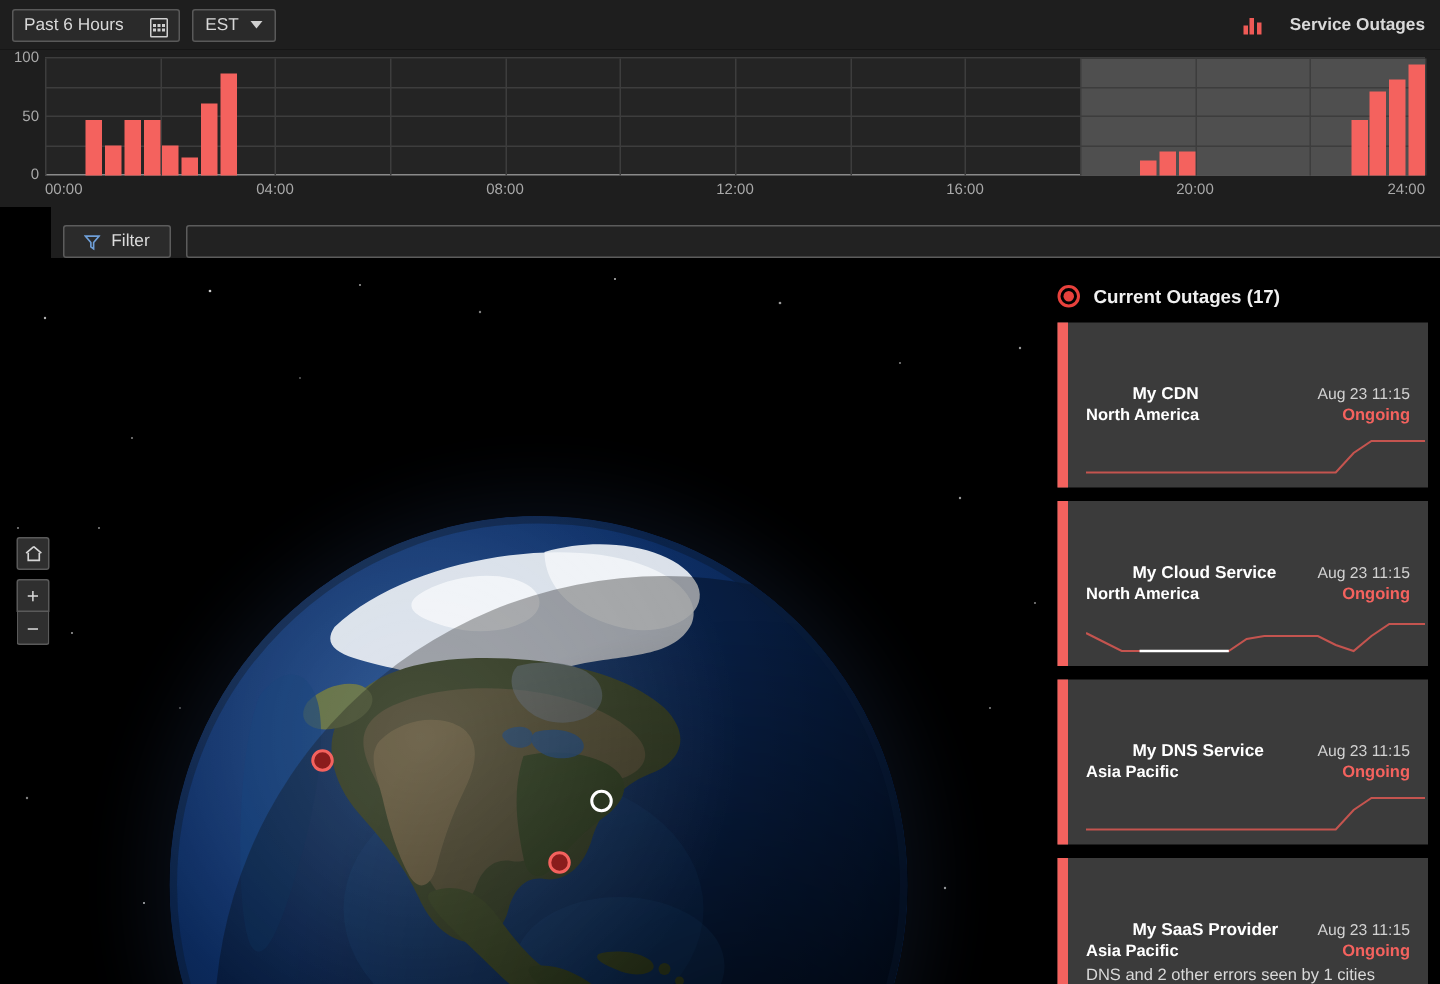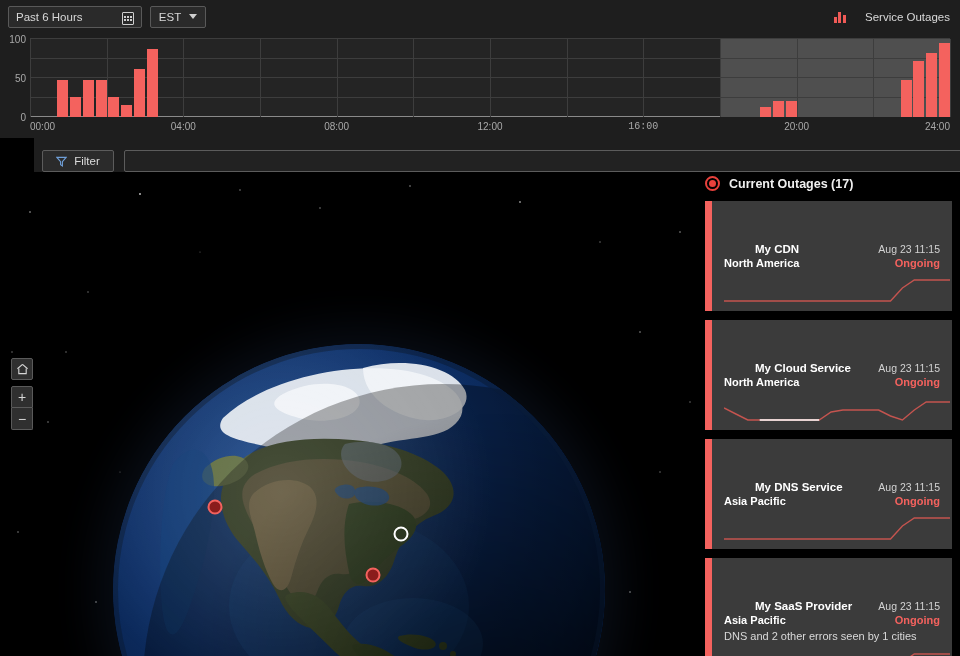--- a/index.html
+++ b/index.html
@@ -18,41 +18,41 @@
     display: flex; align-items: center; padding: 0 8px;
   }
   .tb-left { display: flex; align-items: center; gap: 8px; }
   .sel {
     height: 22px; background: #2a2a2a; border: 1px solid #595959;
     border-radius: 2px; display: flex; align-items: center;
     padding: 0 7px; gap: 8px; color: #d8d8d8; font-size: 11.5px;
     cursor: pointer;
   }
   .sel .lbl { white-space: nowrap; }
-  .sel-range { width: 134px; justify-content: space-between; }
+  .sel-range { width: 112px; justify-content: space-between; }
   .sel-tz { width: 56px; justify-content: center; }
   .cal-ico { width: 12px; height: 12px; position: relative; flex: none; }
   .cal-ico::before {
     content: ""; position: absolute; inset: 1px 0 0 0; height: 11px;
     border: 1px solid #cfcfcf; border-radius: 1px;
   }
   .cal-ico::after {
     content: ""; position: absolute; left: 2px; top: 5px; width: 8px; height: 5px;
     background:
       linear-gradient(#cfcfcf 0 0) left 0 top 0/2px 2px no-repeat,
       linear-gradient(#cfcfcf 0 0) left 3px top 0/2px 2px no-repeat,
       linear-gradient(#cfcfcf 0 0) left 6px top 0/2px 2px no-repeat,
       linear-gradient(#cfcfcf 0 0) left 0 top 3px/2px 2px no-repeat,
       linear-gradient(#cfcfcf 0 0) left 3px top 3px/2px 2px no-repeat,
       linear-gradient(#cfcfcf 0 0) left 6px top 3px/2px 2px no-repeat;
   }
   .chev { width: 0; height: 0; border-left: 4px solid transparent;
           border-right: 4px solid transparent; border-top: 5px solid #cfcfcf; flex: none; }
 
-  .tb-right { margin-left: auto; display: flex; align-items: flex-start; gap: 19px; padding-right: 2px; }
+  .tb-right { margin-left: auto; display: flex; align-items: flex-start; gap: 19px; padding-right: 2px; font-weight: bold; }
   .tb-right .txt { color: #d9d9d9; font-size: 11.5px; }
   .bars-ico { display: flex; align-items: flex-end; gap: 1.5px; height: 12px; }
   .bars-ico i { display: block; width: 3px; background: #ef5a56; }
   .bars-ico i:nth-child(1) { height: 6px; }
   .bars-ico i:nth-child(2) { height: 11px; }
   .bars-ico i:nth-child(3) { height: 8px; }
 
   
   .chartwrap {
     position: absolute; left: 0; top: 33px; width: 960px; height: 105px;
@@ -126,21 +126,21 @@
     color: #d6d6d6; font-size: 14px; cursor: pointer; border-radius: 2px;
   }
   .mzoom { position: absolute; left: 11px; top: 214px; }
   .mzoom .mbtn { border-radius: 0; }
   .mzoom .mbtn:first-child { border-radius: 2px 2px 0 0; }
   .mzoom .mbtn:last-child { border-radius: 0 0 2px 2px; border-top: none; }
   .home-ico { width: 13px; height: 12px; }
 
   
   .panel {
-    position: absolute; right: 0; top: 164px; width: 265px; bottom: 0;
+    position: absolute; right: 0; top: 178px; width: 265px; bottom: 0;
     background: transparent;
   }
   .panel-head { display: flex; align-items: center; gap: 9px; padding: 12px 0 10px 10px; }
   .dot-ring {
     width: 15px; height: 15px; border-radius: 50%; border: 2px solid #e8413c;
     display: flex; align-items: center; justify-content: center; flex: none;
   }
   .dot-ring i { width: 7px; height: 7px; border-radius: 50%; background: #e8413c; display: block; }
   .panel-title { color: #f0f0f0; font-size: 12.5px; font-weight: bold; }
 
@@ -223,21 +223,21 @@
         <div class="bar" title="23:00: 47" style="left: calc(95.8333% - 11px); width: 11px; height: 36.66px; background: rgb(244, 98, 94);"></div>
         <div class="bar" title="23:20: 72" style="left: calc(97.2222% - 11px); width: 11px; height: 56.16px; background: rgb(244, 98, 94);"></div>
         <div class="bar" title="23:40: 82" style="left: calc(98.6111% - 11px); width: 11px; height: 63.96px; background: rgb(244, 98, 94);"></div>
         <div class="bar" title="24:00: 95" style="left: calc(100% - 11px); width: 11px; height: 74.1px; background: rgb(244, 98, 94);"></div>
       </div>
     <div class="xaxis" id="xaxis">
         <div class="xlab" style="left: 0%; transform: translateX(0px);">00:00</div>
         <div class="xlab" style="left: 16.6667%;">04:00</div>
         <div class="xlab" style="left: 33.3333%;">08:00</div>
         <div class="xlab" style="left: 50%;">12:00</div>
-        <div class="xlab" style="left: 66.6667%; font-family: Liberation Mono, monospace;">16:00</div>
+        <div class="xlab" style="left: 66.6667%;">16:00</div>
         <div class="xlab" style="left: 83.3333%;">20:00</div>
         <div class="xlab" style="left: 100%; transform: translateX(-100%);">24:00</div>
       </div>
   </div>
 
   <div class="filterrow">
     <div class="fbtn">
       <svg class="funnel" viewBox="0 0 12 12">
         <polygon points="1,1.5 11,1.5 7,6.2 7,10.8 5,9.4 5,6.2" fill="none" stroke="#6f9fd8" stroke-width="1.2"></polygon>
       </svg>

